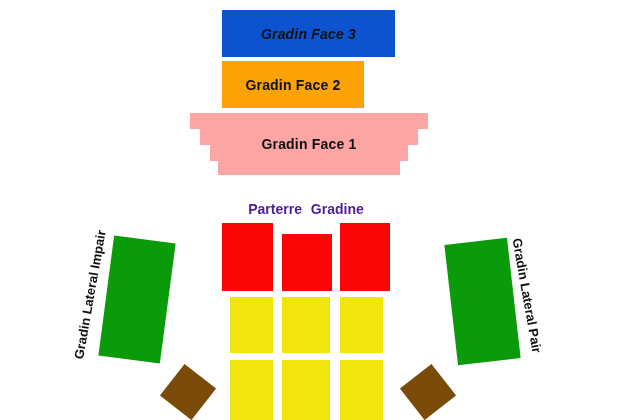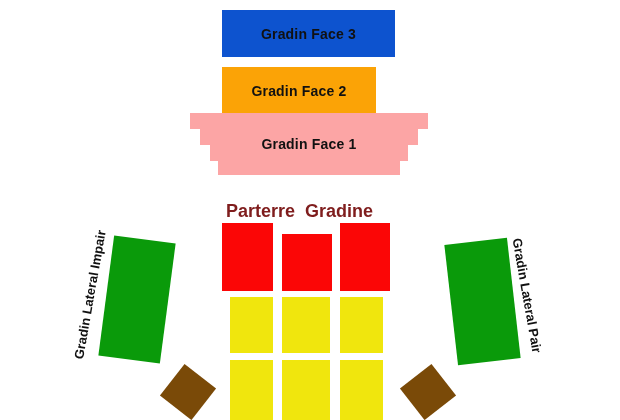--- a/index.html
+++ b/index.html
@@ -6,35 +6,35 @@
   body{
     width:620px;height:420px;overflow:hidden;
     background:#ffffff;
     font-family:"Liberation Sans", sans-serif;
   }
   .canvas{position:relative;width:620px;height:420px;background:#ffffff;overflow:hidden;}
   .sec{position:absolute;display:flex;align-items:center;justify-content:center;}
   .sec-label{font-weight:bold;font-size:14px;color:#111;letter-spacing:.2px;}
 
   
-  .face3{left:222px;top:10px;width:173px;height:47px;}
-  .face2{left:222px;top:67px;width:154px;height:47px;}
+  .face3{left:222px;top:10px;width:173px;height:47px;font-style:italic;}
+  .face2{left:222px;top:61px;width:142px;height:47px;}
 
   
   .face1{
     left:190px;top:113px;width:238px;height:62px;
     clip-path:polygon(0px 0px,238px 0px,238px 16px,228px 16px,228px 32px,218px 32px,
                       218px 48px,210px 48px,210px 62px,28px 62px,28px 48px,20px 48px,
                       20px 32px,10px 32px,10px 16px,0px 16px);
   }
 
   
   .parterre-title{
     position:absolute;left:226px;top:201px;width:160px;
-    font-weight:bold;font-size:18px;color:#7f1d1d;
+    text-align:center;font-weight:bold;font-size:14px;color:#4c1d95;
     word-spacing:5px;white-space:nowrap;
   }
 
   
   .blk{position:absolute;}
   .red1{left:222px;top:223px;width:51px;height:68px;}
   .red2{left:282px;top:234px;width:50px;height:57px;}
   .red3{left:340px;top:223px;width:50px;height:68px;}
 
   .yel1{left:230px;top:297px;width:43px;height:56px;}

